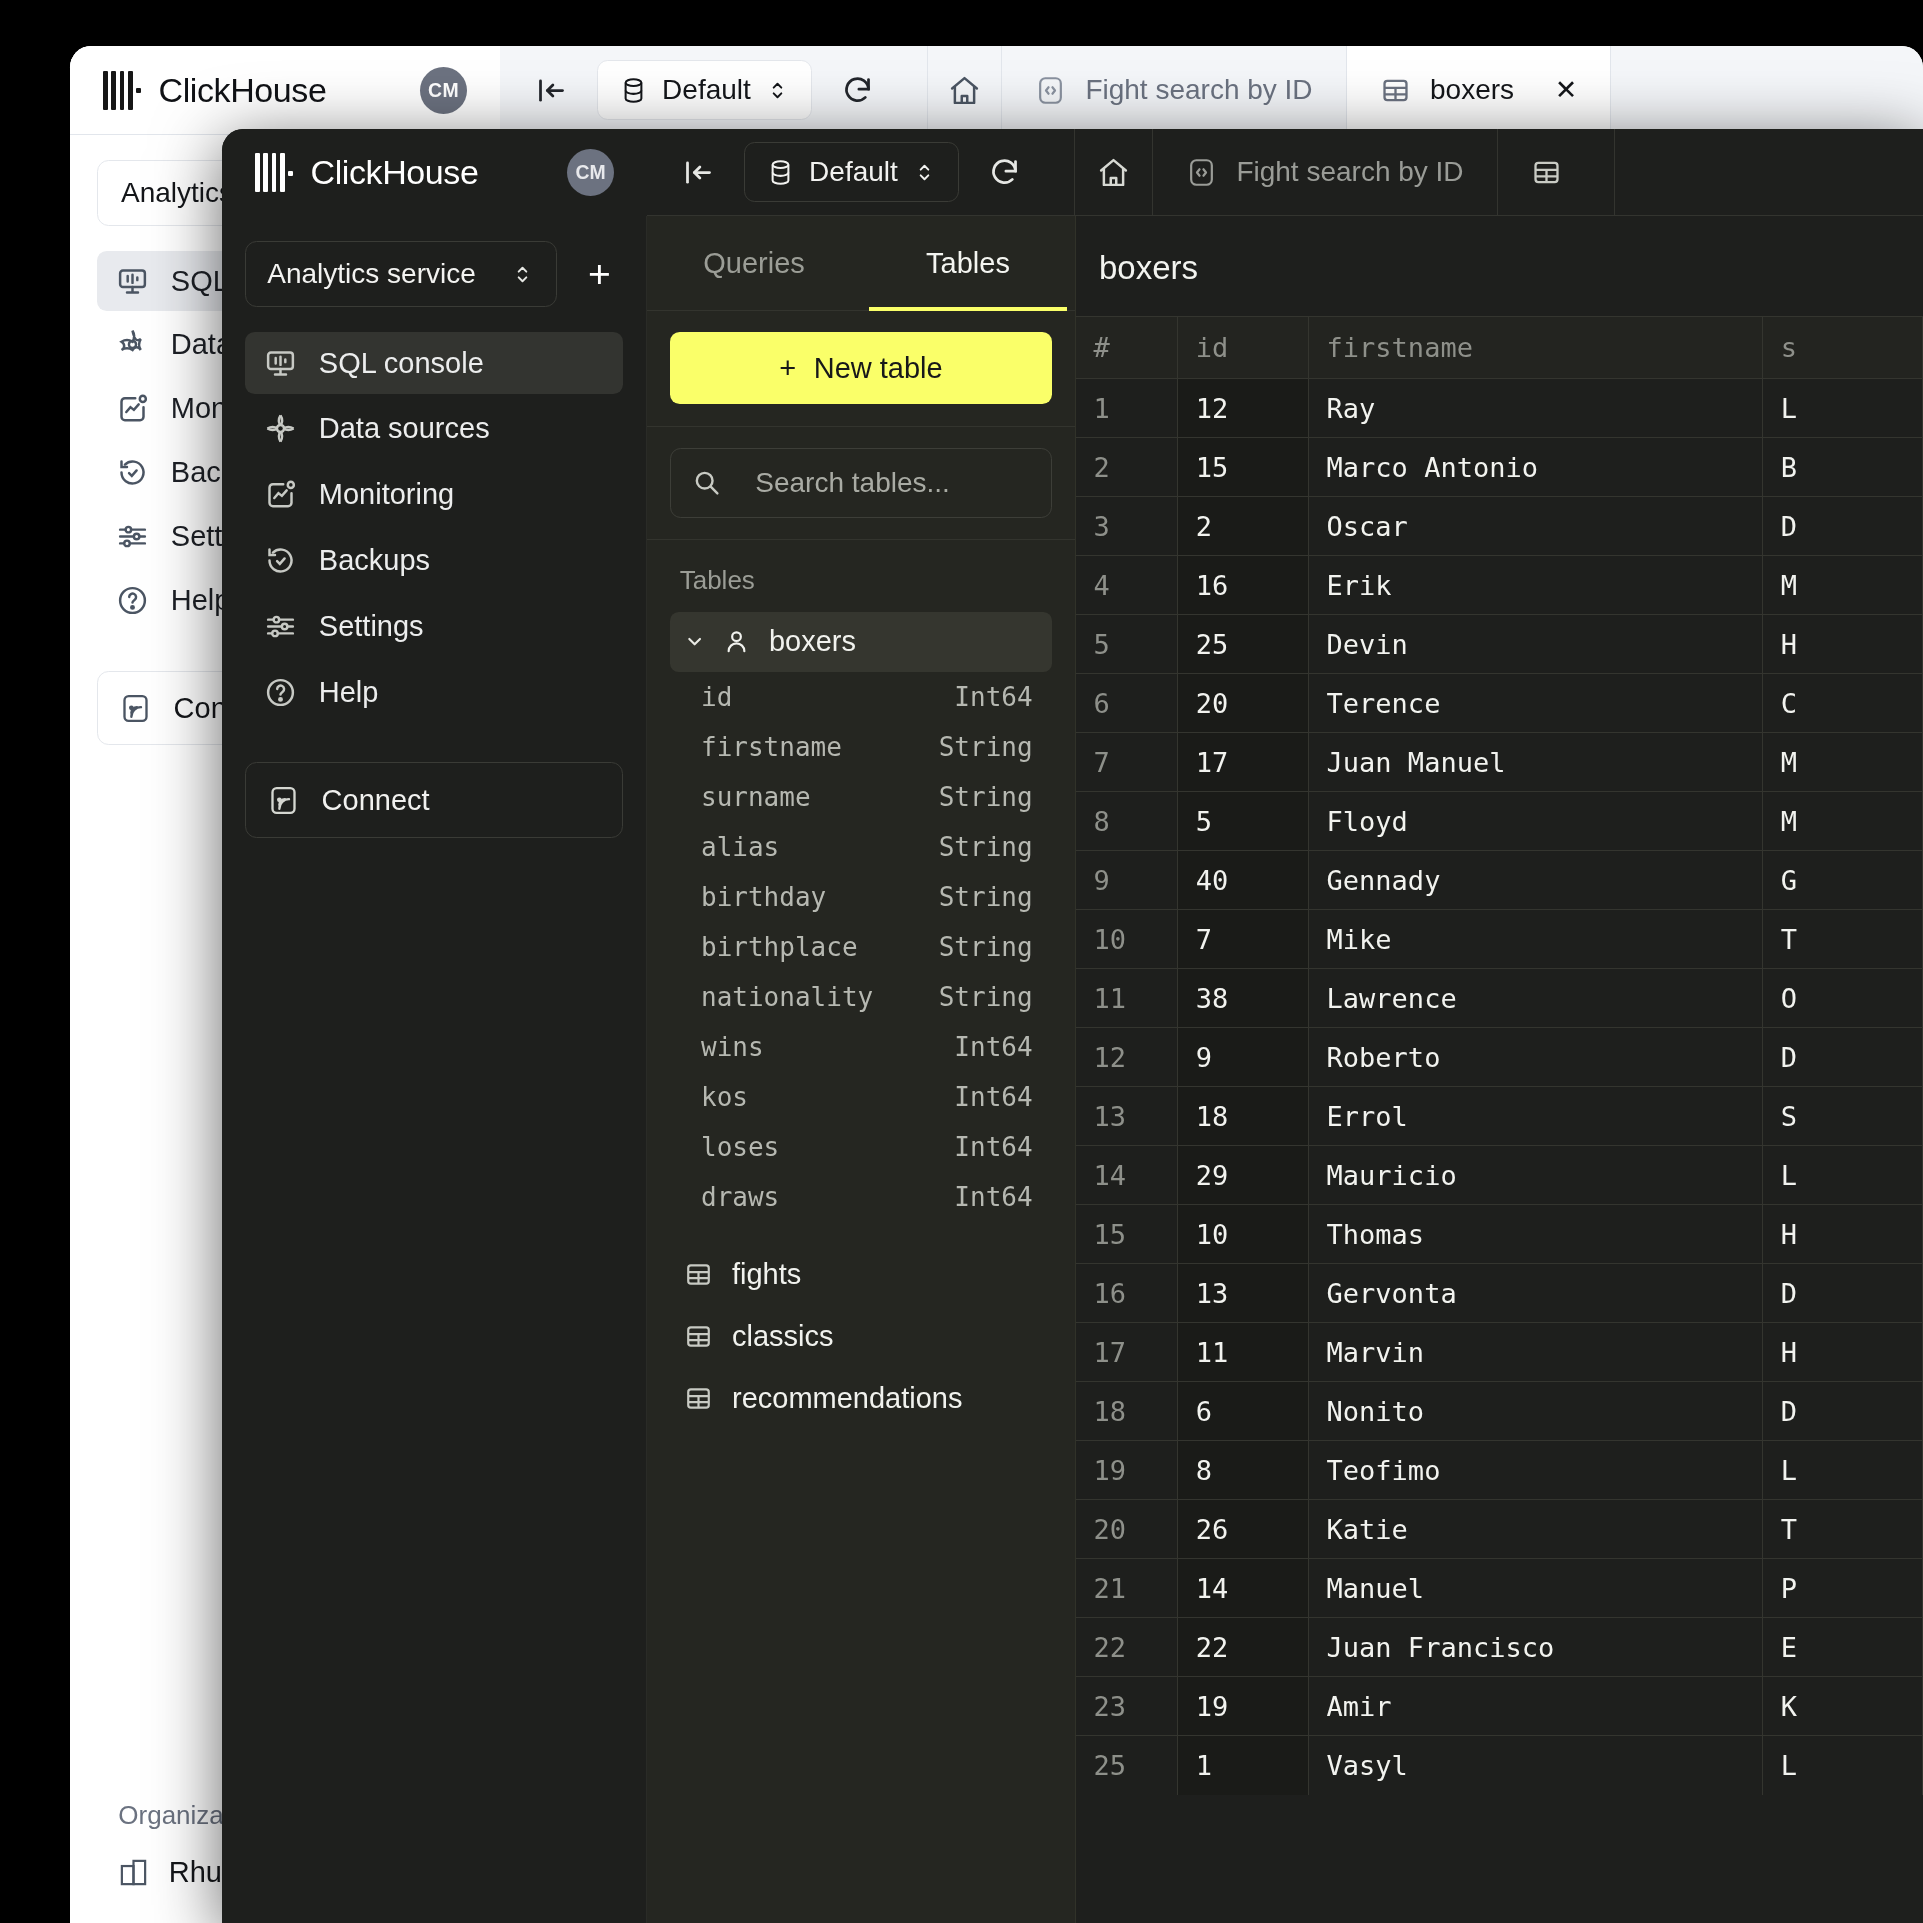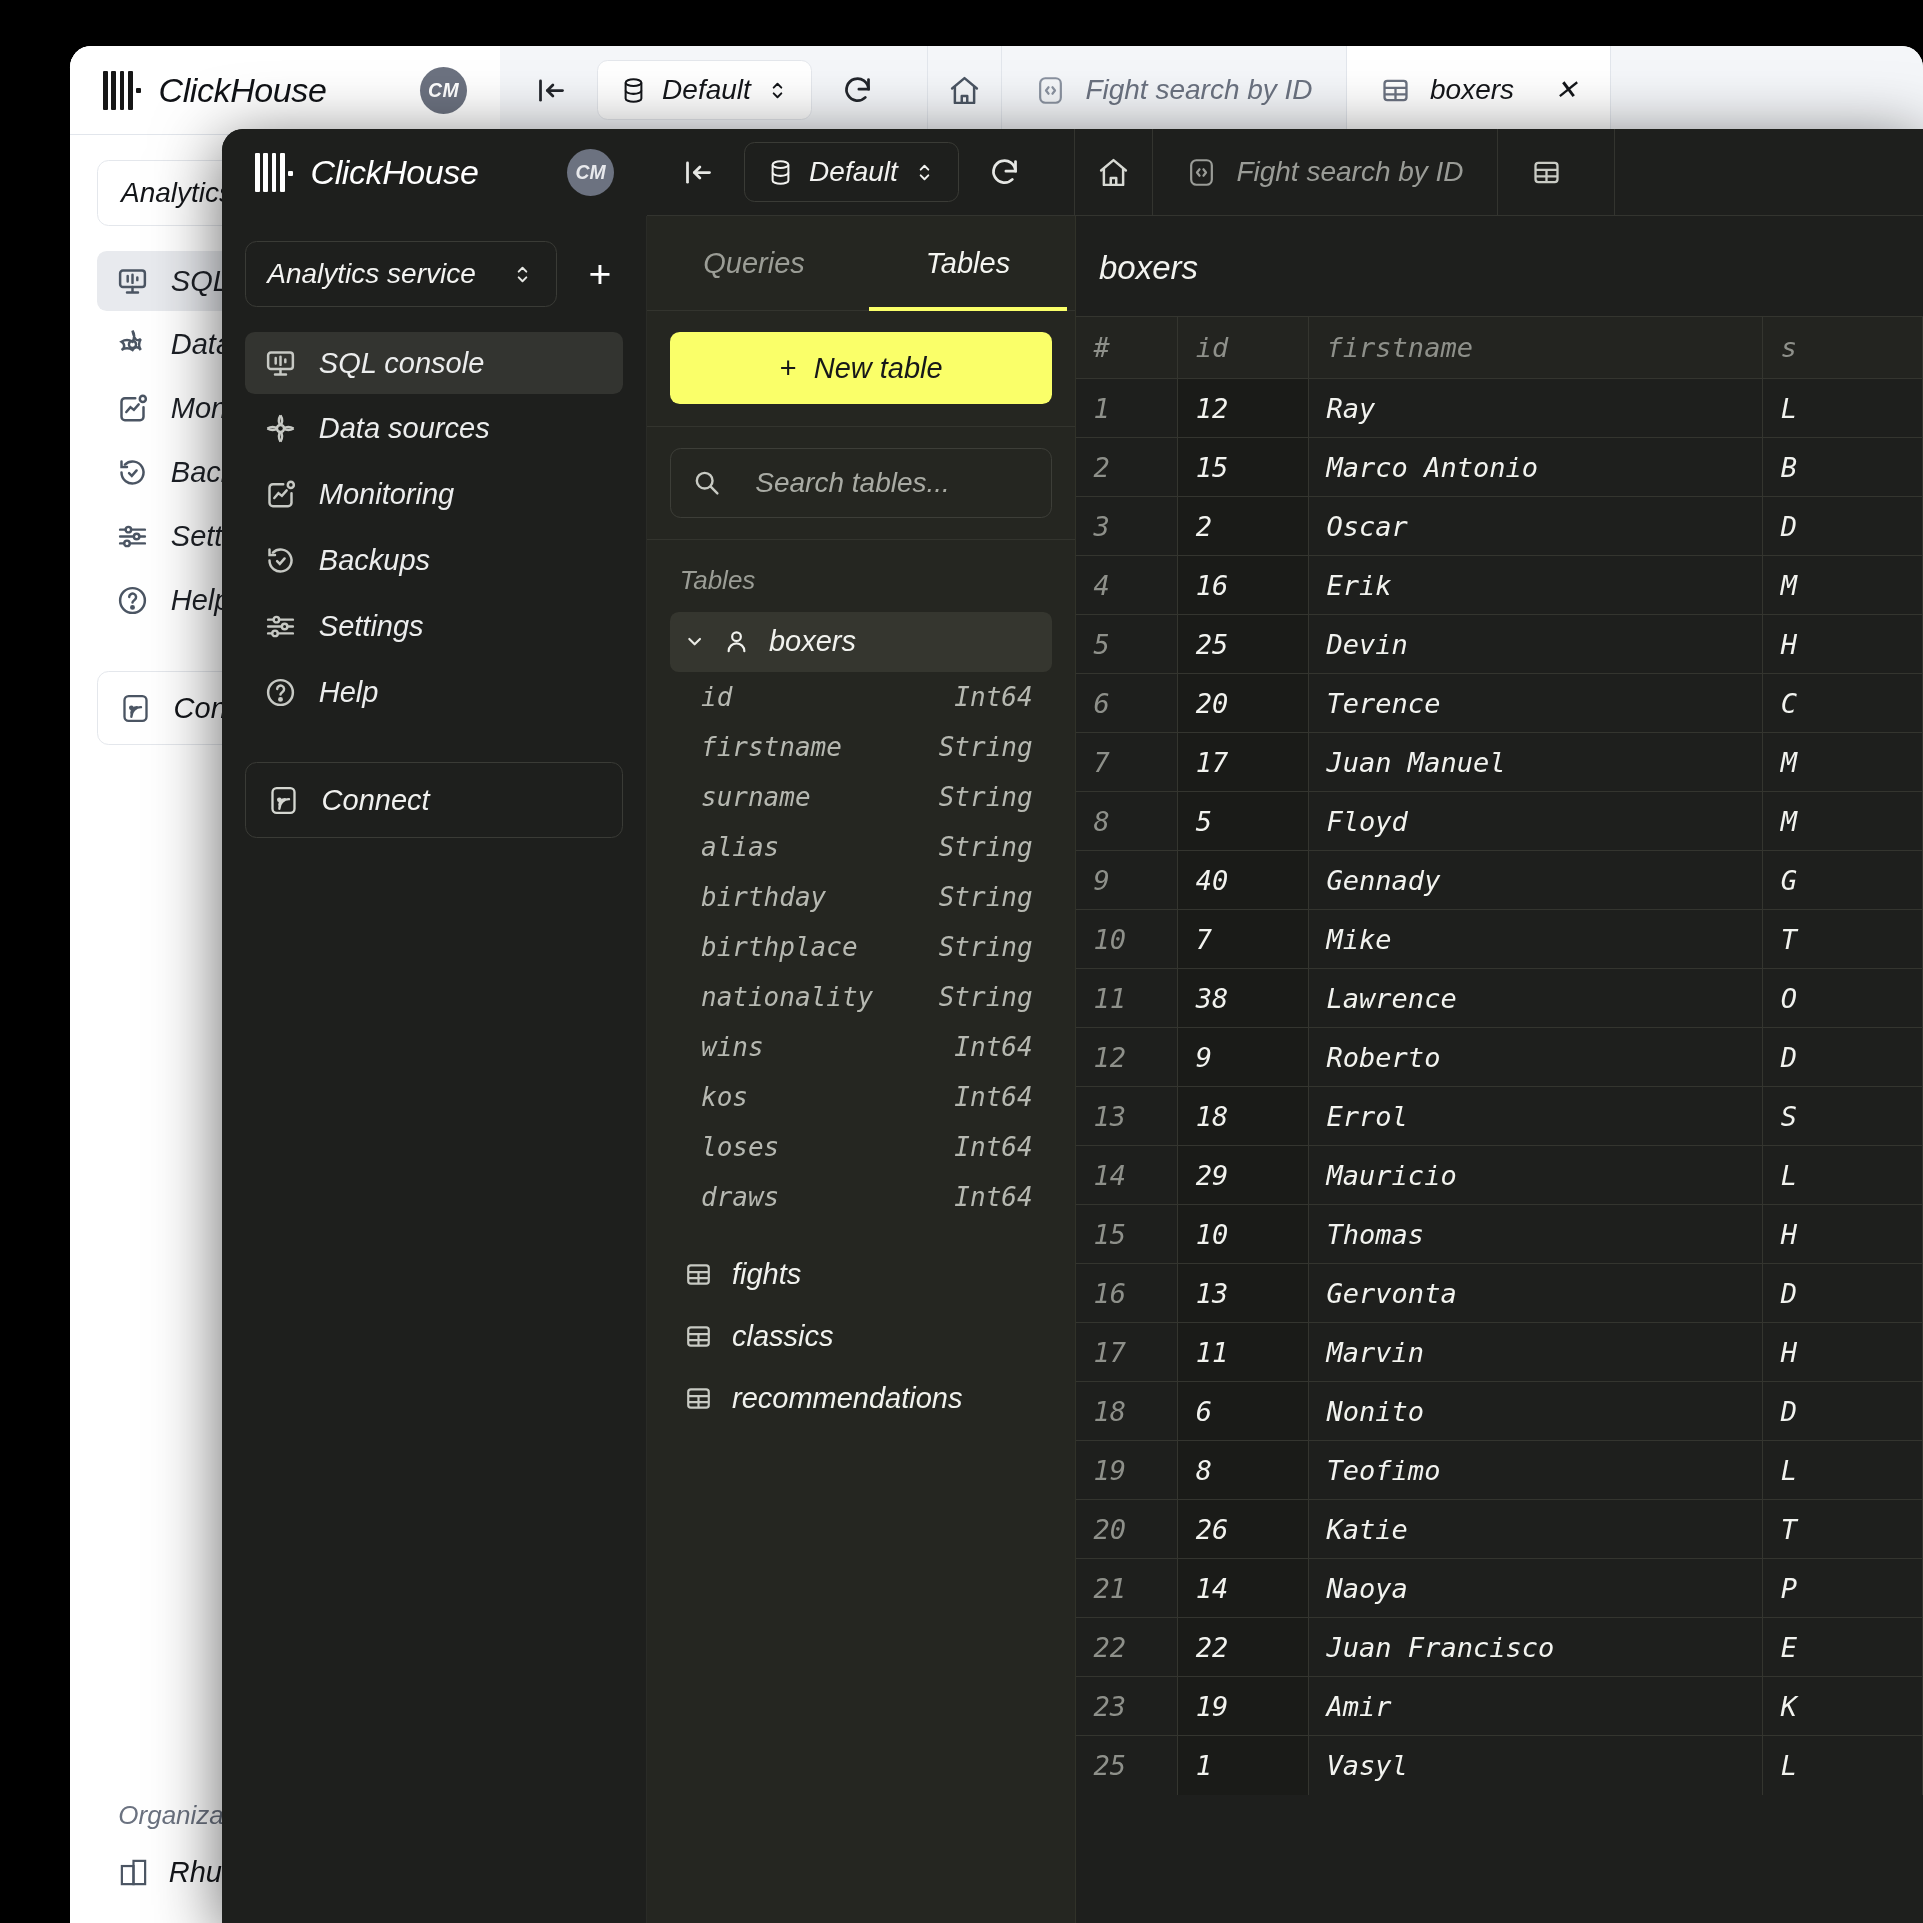--- a/index.html
+++ b/index.html
@@ -2,21 +2,21 @@
 <html><head>
 <meta charset="utf-8">
 <style>
   * { box-sizing: border-box; margin: 0; padding: 0; }
   html, body {
     width: 1923px; height: 1923px;
     background: #000;
     font-family: "Liberation Sans", sans-serif;
     overflow: hidden;
   }
-  .screen { position: relative; width: 1923px; height: 1923px; background:#000;font-style:italic; }
+  .screen { position: relative; width: 1923px; height: 1923px; background:#000; }
 
   
   .base-window {
     position: absolute;
     left: 70px; top: 46px;
     width: 1853px; height: 1878px;
     background: #ffffff;
     border-radius: 21.3px 21.3px 0 0;
     overflow: hidden;
     box-shadow: 0 7.8px 47px rgba(0,0,0,.45);
@@ -807,21 +807,21 @@
                 </tr>
                 <tr>
                   <td class="num">20</td>
                   <td class="idc">26</td>
                   <td>Katie</td>
                   <td>T</td>
                 </tr>
                 <tr>
                   <td class="num">21</td>
                   <td class="idc">14</td>
-                  <td>Naoya</td>
+                  <td>Manuel</td>
                   <td>P</td>
                 </tr>
                 <tr>
                   <td class="num">22</td>
                   <td class="idc">22</td>
                   <td>Juan Francisco</td>
                   <td>E</td>
                 </tr>
                 <tr>
                   <td class="num">23</td>

